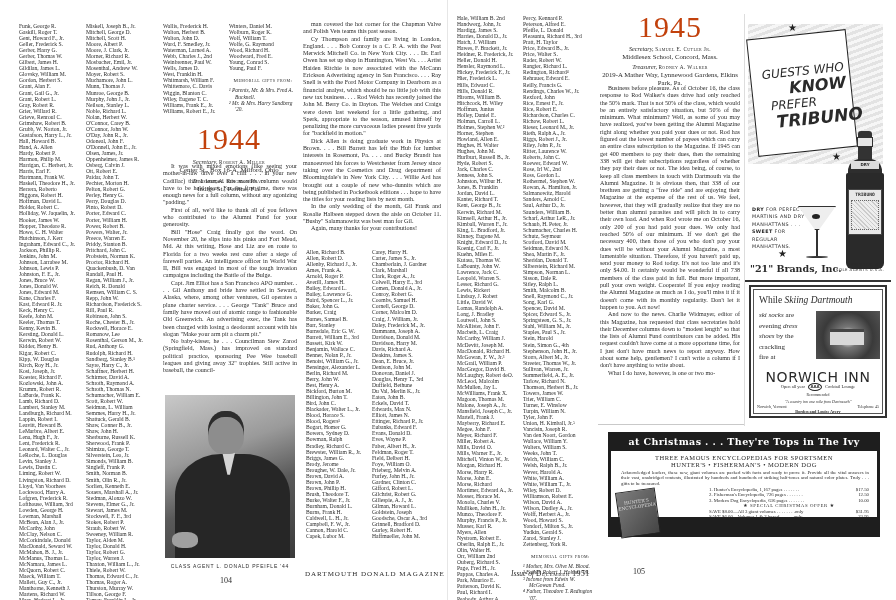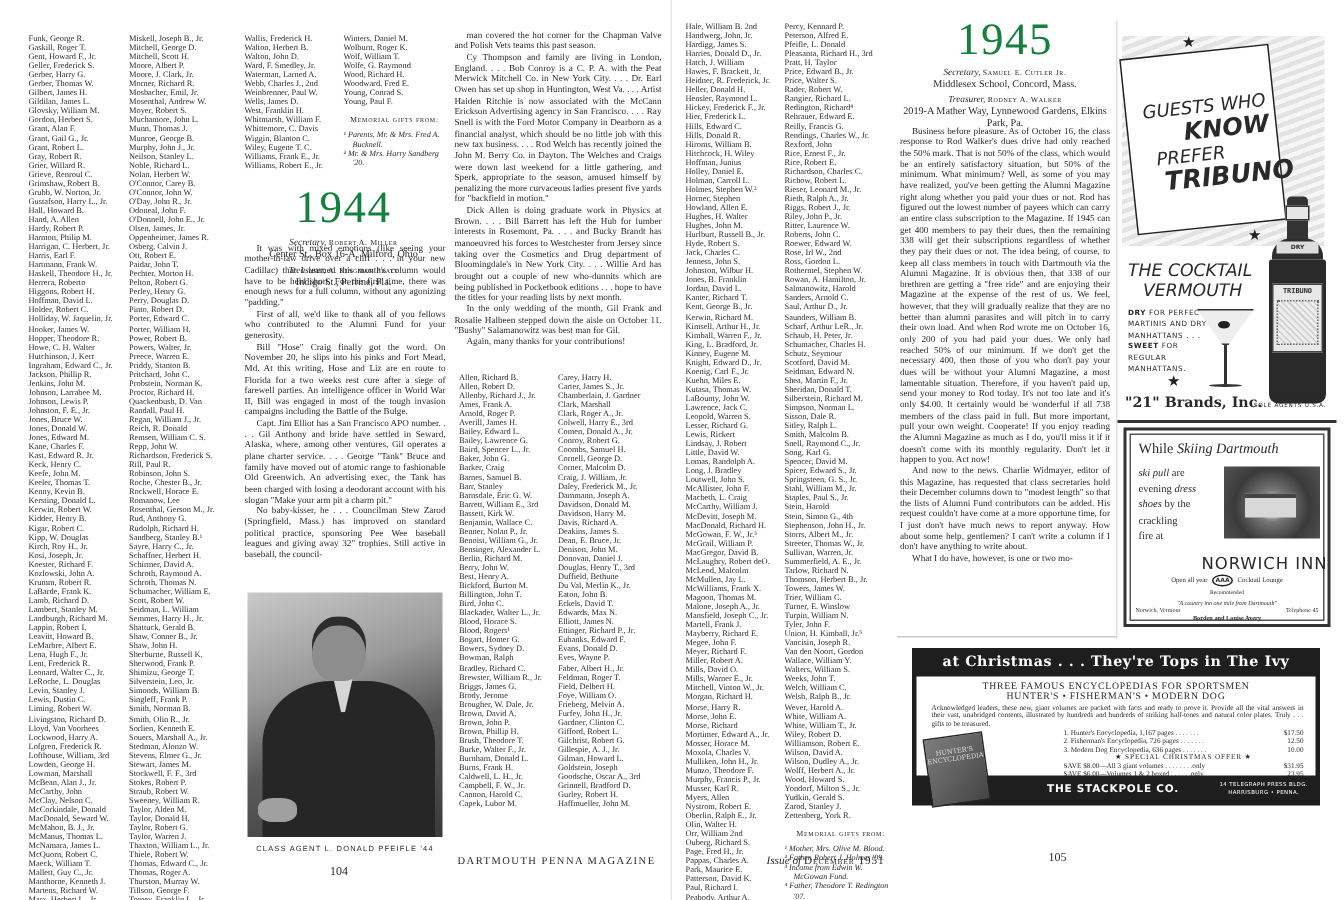--- a/index.html
+++ b/index.html
@@ -7,21 +7,21 @@
   body { font-family: "Liberation Serif", "DejaVu Serif", serif; color: #2a2a2a; position: relative; }
 
   .page { position: absolute; top: 0; height: 600px; }
   .left-page { left: 0; width: 448px; }
   .right-page { left: 448px; width: 448px; }
 
   .col { position: absolute; font-size: 5.6px; line-height: 6.05px; }
   .namelist { list-style: none; }
   .namelist li { white-space: nowrap; overflow: hidden; }
 
-  .class-year { font-size: 30px; text-align: center; letter-spacing: 1px; font-weight: normal; line-height: 30px; color: #15803d; }
+  .class-year { font-size: 30px; text-align: center; letter-spacing: 1px; font-weight: normal; line-height: 30px; color: #c2410c; }
   .officer { text-align: center; font-size: 6.2px; line-height: 8px; }
   .officer .role { font-style: italic; }
   .officer .sc { font-variant: small-caps; font-size: 5.2px; letter-spacing: 0.4px; }
   .officer .addr { font-size: 6.8px; }
 
   .prose p { font-size: 6.1px; line-height: 7.3px; text-align: justify; text-indent: 8px; }
 
   .memorial-title { font-variant: small-caps; font-size: 5px; letter-spacing: 0.5px; text-align: center; margin: 7px 0 3px; }
   .memorial li { font-style: italic; font-size: 5.4px; line-height: 6.3px; padding-left: 6px; text-indent: -6px; list-style: none; }
 
@@ -75,21 +75,21 @@
 
   
   .ad-norwich { position: absolute; left: 749px; top: 285px; width: 138px; height: 133px; border: 2px solid #333; padding: 2px; }
   .ad-norwich .inner { position: absolute; inset: 2px; border: 0.8px solid #555; }
   .ad-norwich .title { position: absolute; left: 8px; top: 8px; font-size: 9.5px; }
   .ad-norwich .title em { }
   .ad-norwich .lines { position: absolute; left: 8px; top: 23px; font-size: 7px; line-height: 10.5px; }
   .ad-norwich .lines em { font-style: italic; }
   .ad-norwich .pic { position: absolute; left: 65px; top: 24px; width: 64px; height: 48px; background: radial-gradient(circle at 50% 55%, #eee 0 10%, #777 25%, #3a3a3a 60%, #555 100%); }
   .ad-norwich .pic .house { position: absolute; left: 14px; top: 18px; width: 34px; height: 16px; background: #d8d8d8; border-top: 3px solid #444; }
-  .ad-norwich .name { position: absolute; left: 0; right: 0; top: 82px; text-align: right; font-family: "DejaVu Sans", sans-serif; font-size: 11px; letter-spacing: 0.6px; }
+  .ad-norwich .name { position: absolute; left: 0; right: 0; top: 82px; text-align: center; font-family: "DejaVu Sans", sans-serif; font-size: 14px; letter-spacing: 0.6px; }
   .ad-norwich .open { position: absolute; left: 0; right: 0; top: 96px; text-align: center; font-size: 4.5px; }
   .ad-norwich .aaa { display: inline-block; width: 14px; height: 8px; border: 1px solid #222; border-radius: 50%; font-family: "DejaVu Sans", sans-serif; font-size: 4px; font-weight: bold; line-height: 6px; vertical-align: middle; margin: 0 3px; }
   .ad-norwich .rec { position: absolute; left: 0; right: 0; top: 106px; text-align: center; font-size: 3.8px; }
   .ad-norwich .quote { position: absolute; left: 0; right: 0; top: 112px; text-align: center; font-size: 4px; font-style: italic; }
   .ad-norwich .addr { position: absolute; left: 6px; right: 6px; top: 117px; font-size: 4px; display: flex; justify-content: space-between; }
   .ad-norwich .hosts { position: absolute; left: 0; right: 0; top: 122px; text-align: center; font-size: 4.2px; font-weight: bold; }
 
   
   .ad-stackpole { position: absolute; left: 608px; top: 432px; width: 272px; height: 105px; background: #1e1e1e; }
   .ad-stackpole .banner { position: absolute; left: 0; right: 0; top: 2px; height: 16px; color: #fff; font-family: "DejaVu Serif", serif; font-weight: bold; font-size: 9.5px; text-align: center; line-height: 16px; letter-spacing: 0.4px; }
@@ -485,21 +485,21 @@
         <li>Gillespie, A. J., Jr.</li>
         <li>Gilman, Howard L.</li>
         <li>Goldstein, Joseph</li>
         <li>Goodsche, Oscar A., 3rd</li>
         <li>Grinnell, Bradford D.</li>
         <li>Gurley, Robert H.</li>
         <li>Haffmueller, John M.</li>
       </ul>
   </div>
 
-  <div class="footer footer-mag" style="left:305px; top:570px;">DARTMOUTH PENNA MAGAZINE</div>
+  <div class="footer footer-mag" style="left:305px; top:570px;">DARTMOUTH DONALD MAGAZINE</div>
 </div>
 
 <div class="divider" style="left:447px; top:0; width:1px; height:600px; background:#e6e6e6;"></div>
 
 <div class="page right-page">
 
   <div class="col" style="left:9px; top:15px; width:72px;">
     <ul class="namelist" id="list-fund-c">
         <li>Hale, William B. 2nd</li>
         <li>Handwerg, John, Jr.</li>
@@ -733,24 +733,20 @@
   <div class="smear"></div>
   <div class="card"></div>
   <span class="star" style="left:40px; top:6px;">★</span>
   <span class="star" style="left:84px; top:135px;">★</span>
   <div class="headline">
     <div class="h1">GUESTS WHO</div>
     <div class="h2">KNOW</div>
     <div class="h3">PREFER</div>
     <div class="h4">TRIBUNO</div>
   </div>
-  <div class="sub">
-    <div>THE COCKTAIL</div>
-    <div style="padding-left:10px;">VERMOUTH</div>
-  </div>
   <div class="copy" style="width:56px;">
     <b>DRY</b><span> FOR PERFECT MARTINIS AND DRY MANHATTANS . . .</span><br>
     <b>SWEET</b><span> FOR REGULAR MANHATTANS.</span>
   </div>
   <span class="star" style="left:30px; top:232px;">★</span>
   <div class="glass">
     <div class="bowl"></div>
     <div class="olive"></div>
     <div class="stem"></div>
     <div class="foot"></div>
@@ -768,21 +764,21 @@
     <div>NEW YORK, N.Y.</div>
     <div>SOLE AGENTS U.S.A.</div>
   </div>
 </div>
 <div class="divider" style="left:745px; top:280px; width:146px; height:1.5px; background:#333;"></div>
 
 <div class="ad-norwich">
   <div class="inner"></div>
   <div class="title"><span>While </span><em>Skiing Dartmouth</em></div>
   <div class="lines">
-    <div><em>ski pull</em><span> are</span></div>
+    <div><em>ski socks</em><span> are</span></div>
     <div><span>evening </span><em>dress</em></div>
     <div><em>shoes</em><span> by the</span></div>
     <div>crackling</div>
     <div>fire at</div>
   </div>
   <div class="pic">
       <div class="house"></div>
     </div>
   <div class="name">NORWICH INN</div>
   <div class="open">
@@ -823,22 +819,15 @@
           <span>SAVE $8.00—All 3 giant volumes . . . . . . . .only</span>
           <span>$31.95</span>
         </div>
       <div class="row">
           <span>SAVE $6.00—Volumes 1 &amp; 2 boxed . . . . . .only</span>
           <span>23.95</span>
         </div>
     </div>
   </div>
   <div class="book">HUNTER'S ENCYCLOPEDIA</div>
-  <div class="footer-bar">
-    <div class="company">THE STACKPOLE CO.</div>
-    <div class="caddr">
-      <div>14 TELEGRAPH PRESS BLDG.</div>
-      <div>HARRISBURG  •  PENNA.</div>
-    </div>
-  </div>
 </div>
 
-<div class="folio" style="left:699px; top:567px;">105</div>
+<div class="folio" style="left:633px; top:567px;">105</div>
 
 </body></html>

